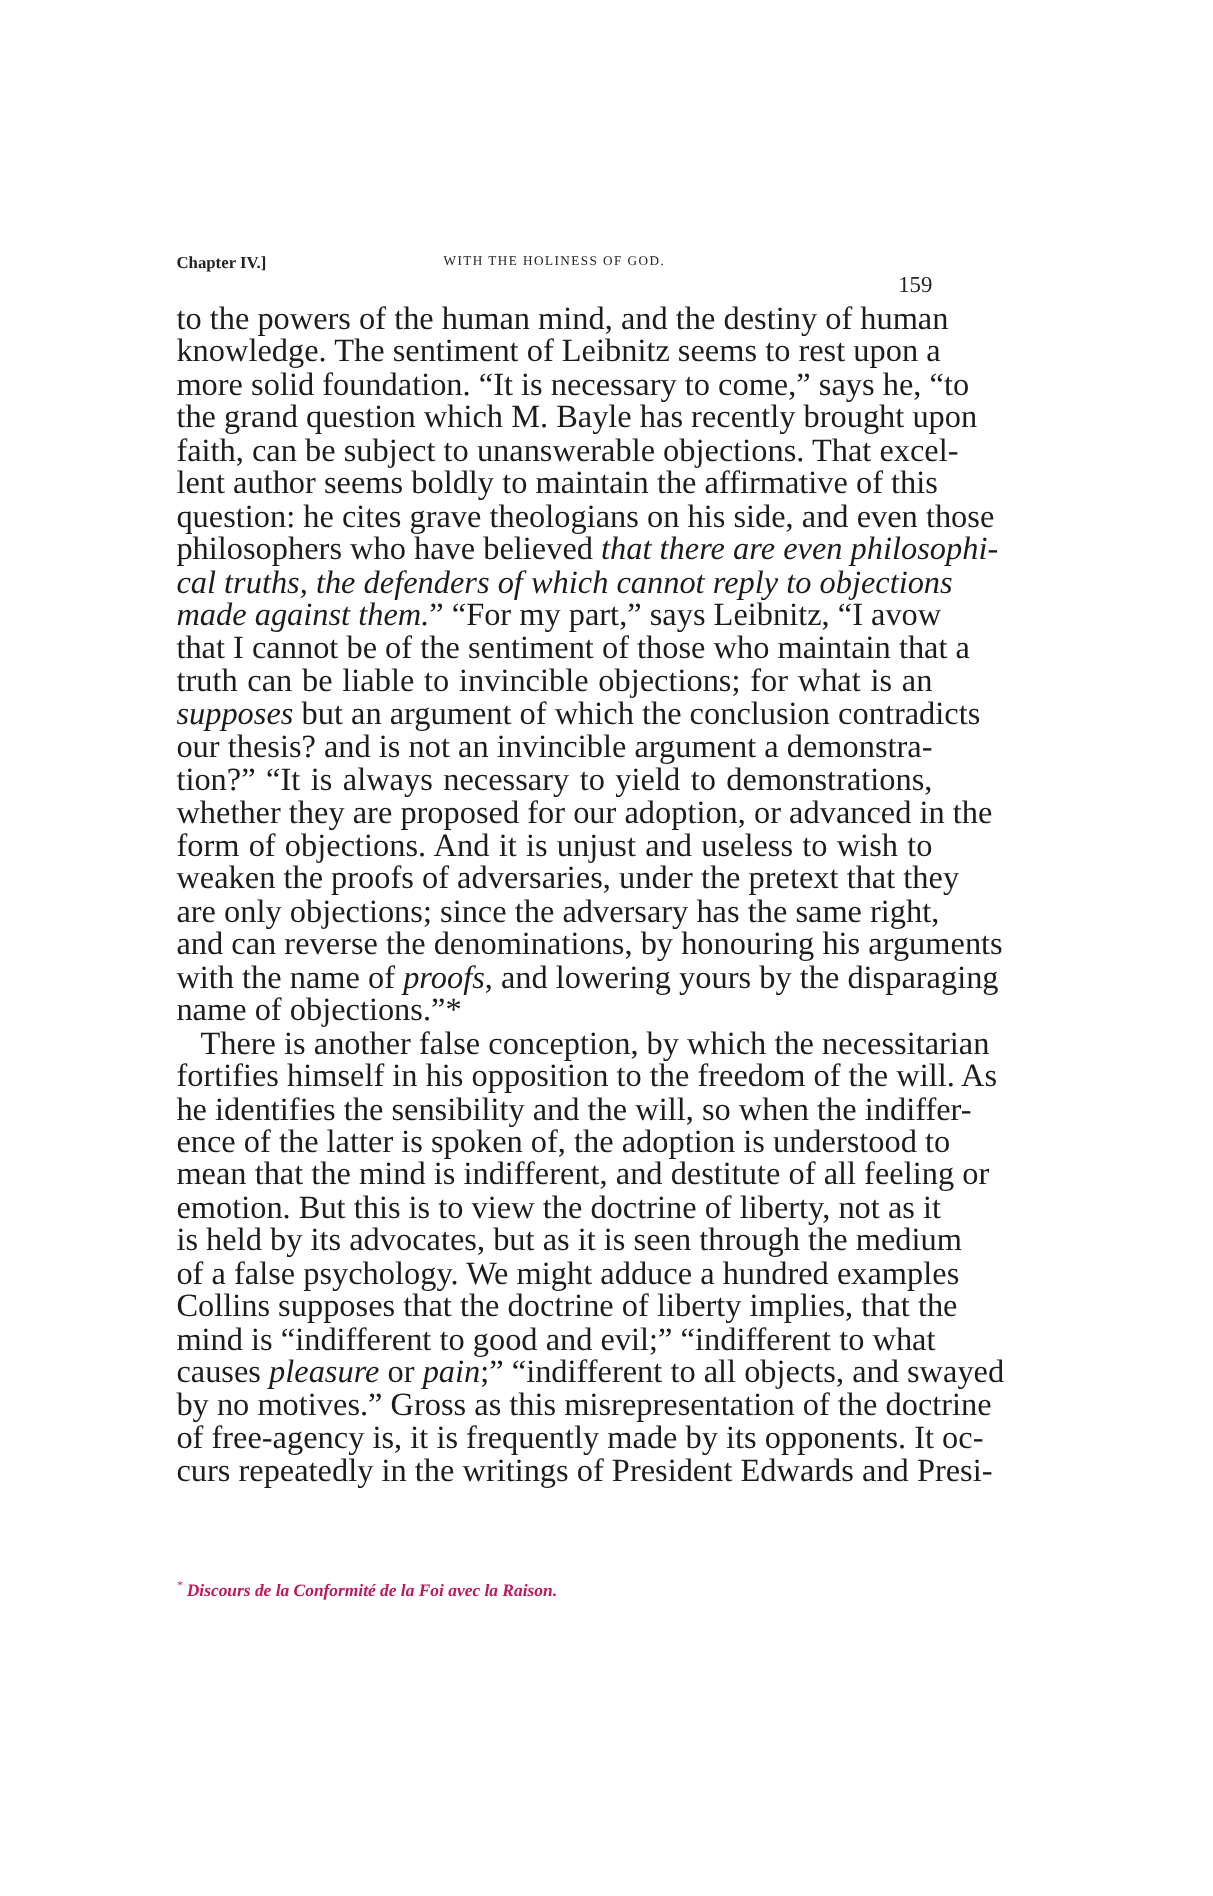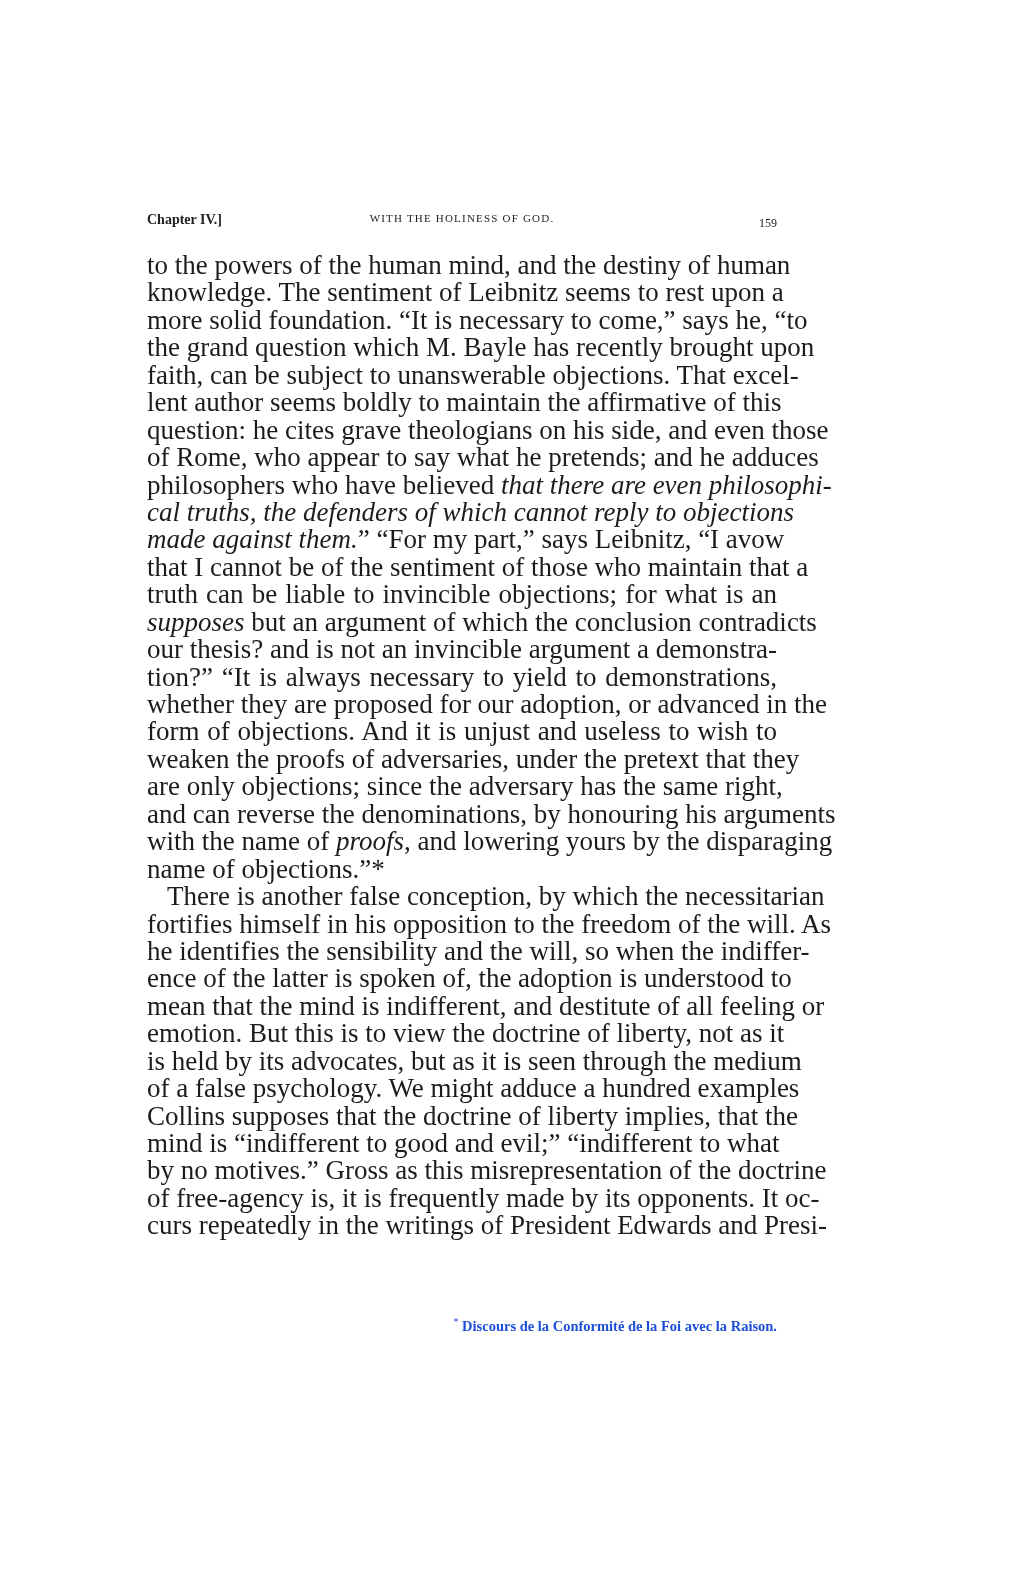--- a/index.html
+++ b/index.html
@@ -2,50 +2,49 @@
 <html><head>
 <meta charset="utf-8">
 <style>
   html, body { margin: 0; padding: 0; background: #ffffff; }
   body { width: 1011px; height: 1580px; position: relative; overflow: hidden; color: #1a1a1a; }
   .page { position: absolute; left: 0; top: 0; width: 1011px; height: 1580px; background: #fff; margin-left: 36px; }
   .running-head { position: absolute; left: 111px; top: 212px; width: 630px; height: 22px;
     font-family: "Liberation Serif", "DejaVu Serif", serif; font-size: 15px; color: #222; }
   .rh-left { position: absolute; left: 0; top: 0; font-weight: bold; font-size: 14px; }
   .rh-center { position: absolute; left: 0; right: 0; text-align: center; top: 0; letter-spacing: 1.2px; font-size: 11px; }
-  .rh-right { position: absolute; right: 0; top: 4px; font-size: 12px; }
+  .rh-right { position: absolute; right: 0; top: 15px; font-size: 19px; }
   .body-text { position: absolute; left: 111px; top: 252px; width: 630px;
     font-family: "Liberation Serif", "DejaVu Serif", serif; font-size: 27px; line-height: 27.45px; color: #1c1c1c; }
   .line { display: block; white-space: nowrap; text-align: justify; text-align-last: justify; height: 27.45px; }
   .line.last { text-align-last: left; }
   .line.indent { padding-left: 20px; }
   .line i { font-style: italic; }
-  .footnote { position: absolute; left: 111px; width: 630px; top: 1316px; text-align: right;
-    font-family: "Liberation Serif", "DejaVu Serif", serif; font-size: 14.5px; font-weight: bold; color: #1d4ed8; }
+  .footnote { position: absolute; left: 111px; width: 630px; top: 1316px; text-align: left;
+    font-family: "Liberation Serif", "DejaVu Serif", serif; font-size: 14.5px; font-weight: bold; color: #be185d; font-style: italic; }
   .footnote sup { font-size: 10px; font-weight: normal; }
 </style>
 </head>
 <body>
 
 <div class="page">
   <div class="running-head">
     <span class="rh-left">Chapter IV.]</span>
     <span class="rh-center">WITH THE HOLINESS OF GOD.</span>
     <span class="rh-right">159</span>
   </div>
 
   <div class="body-text" id="body-text">
       <span class="line"><span>to the powers of the human mind, and the destiny of human</span></span>
       <span class="line"><span>knowledge.  The sentiment of Leibnitz seems to rest upon a</span></span>
       <span class="line"><span>more solid foundation.  “It is necessary to come,” says he, “to</span></span>
       <span class="line"><span>the grand question which M. Bayle has recently brought upon</span></span>
       <span class="line"><span>faith, can be subject to unanswerable objections.  That excel-</span></span>
       <span class="line"><span>lent author seems boldly to maintain the affirmative of this</span></span>
       <span class="line"><span>question: he cites grave theologians on his side, and even those</span></span>
-      <span class="line"><span>of Rome, who appear to say what he pretends; and he adduces</span></span>
       <span class="line"><span>philosophers who have believed </span><i>that there are even philosophi-</i></span>
       <span class="line"><i>cal truths, the defenders of which cannot reply to objections</i></span>
       <span class="line"><i>made against them.</i><span>”  “For my part,” says Leibnitz, “I avow</span></span>
       <span class="line"><span>that I cannot be of the sentiment of those who maintain that a</span></span>
       <span class="line"><span>truth can be liable to invincible objections; for what is an</span></span>
       <span class="line"><i>supposes</i><span> but an argument of which the conclusion contradicts</span></span>
       <span class="line"><span>our thesis? and is not an invincible argument a demonstra-</span></span>
       <span class="line"><span>tion?”  “It is always necessary to yield to demonstrations,</span></span>
       <span class="line"><span>whether they are proposed for our adoption, or advanced in the</span></span>
       <span class="line"><span>form of objections.  And it is unjust and useless to wish to</span></span>
@@ -57,20 +56,21 @@
       <span class="line indent"><span>There is another false conception, by which the necessitarian</span></span>
       <span class="line"><span>fortifies himself in his opposition to the freedom of the will.  As</span></span>
       <span class="line"><span>he identifies the sensibility and the will, so when the indiffer-</span></span>
       <span class="line"><span>ence of the latter is spoken of, the adoption is understood to</span></span>
       <span class="line"><span>mean that the mind is indifferent, and destitute of all feeling or</span></span>
       <span class="line"><span>emotion.  But this is to view the doctrine of liberty, not as it</span></span>
       <span class="line"><span>is held by its advocates, but as it is seen through the medium</span></span>
       <span class="line"><span>of a false psychology.  We might adduce a hundred examples</span></span>
       <span class="line"><span>Collins supposes that the doctrine of liberty implies, that the</span></span>
       <span class="line"><span>mind is “indifferent to good and evil;” “indifferent to what</span></span>
+      <span class="line"><span>causes </span><i>pleasure</i><span> or </span><i>pain</i><span>;” “indifferent to all objects, and swayed</span></span>
       <span class="line"><span>by no motives.”  Gross as this misrepresentation of the doctrine</span></span>
       <span class="line"><span>of free-agency is, it is frequently made by its opponents.  It oc-</span></span>
       <span class="line"><span>curs repeatedly in the writings of President Edwards and Presi-</span></span>
     </div>
 
   <div class="footnote">
     <sup>*</sup>
     <span>Discours de la Conformité de la Foi avec la Raison.</span>
   </div>
 </div>

